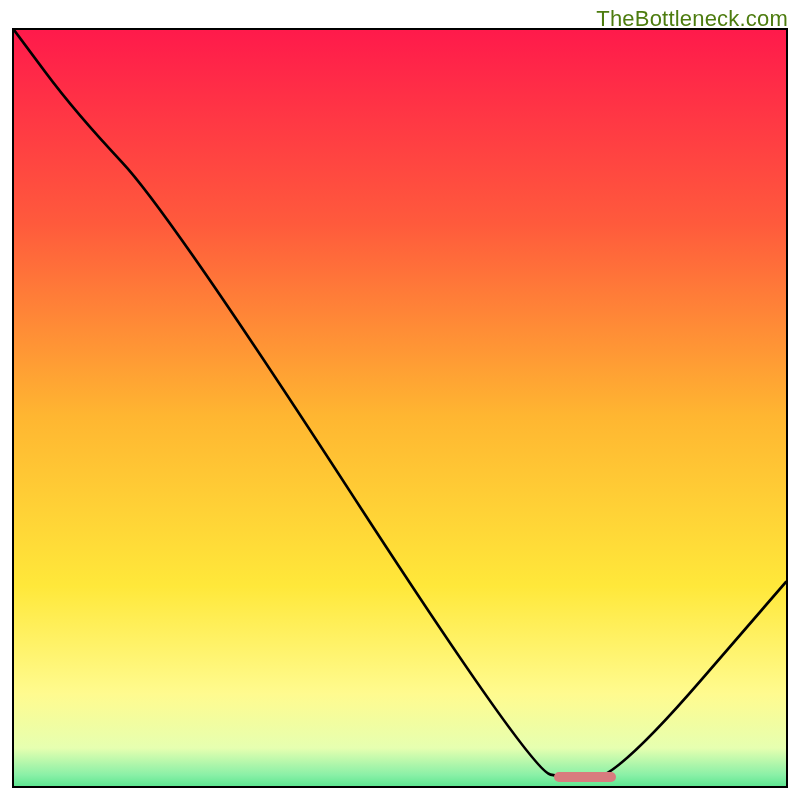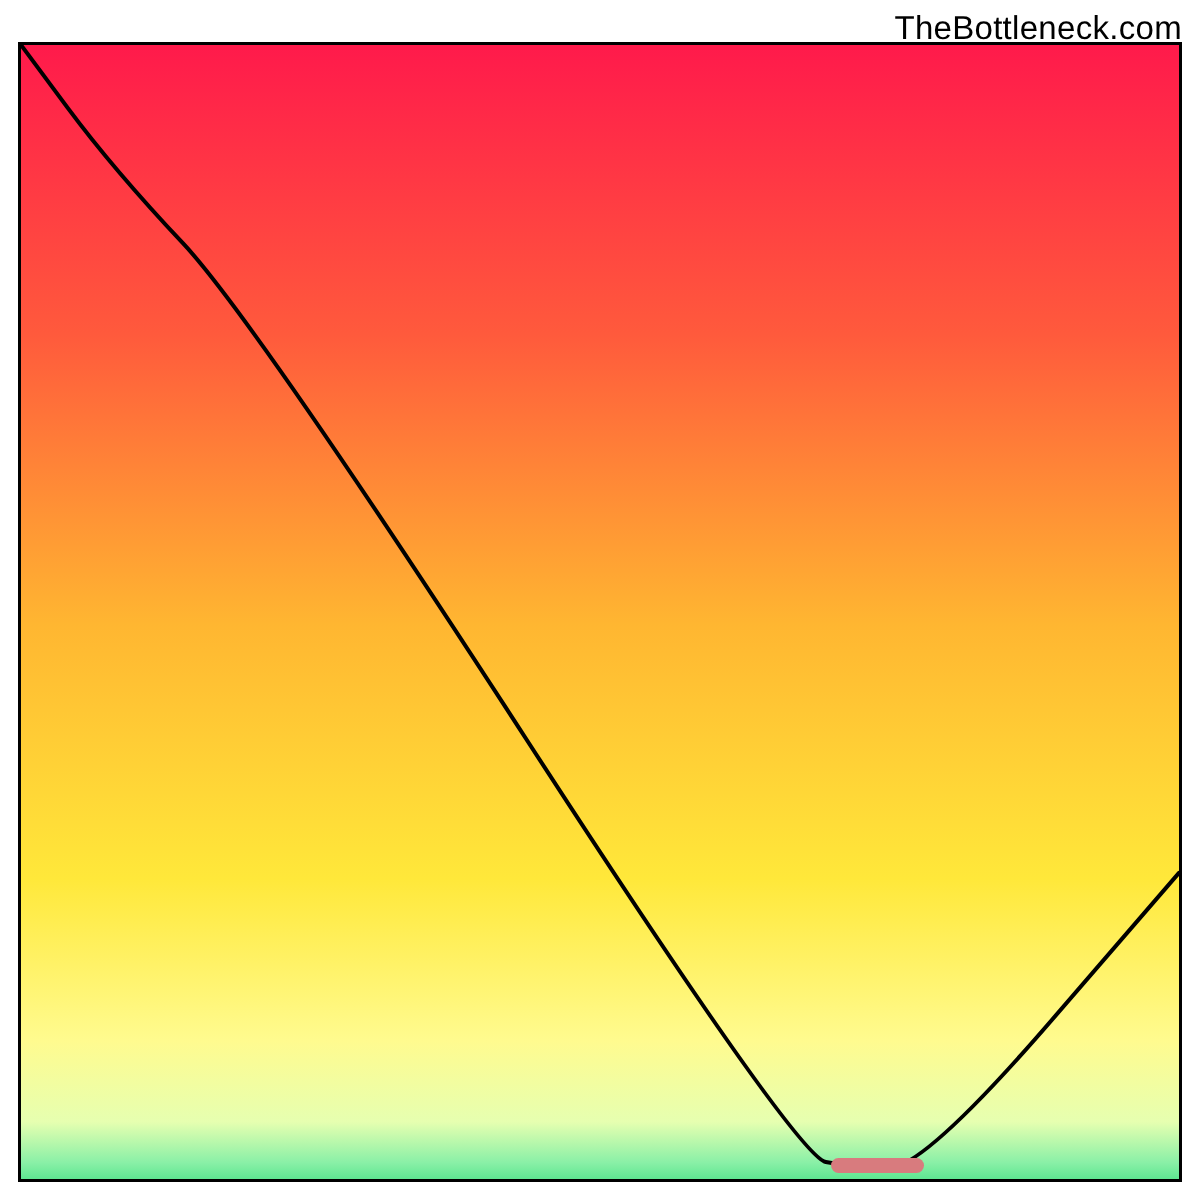--- a/index.html
+++ b/index.html
@@ -34,21 +34,21 @@
   .min-marker {
     position: absolute;
     height: 10px;
     border-radius: 5px;
     background: #d87b7e;
   }
   .watermark {
     position: absolute;
     top: 6px;
     right: 12px;
-    color: #000000;
+    color: #4d7c0f;
     font-size: 22px;
     font-weight: 400;
     letter-spacing: 0.2px;
   }
 </style>
 </head>
 <body>
 
 <div class="watermark">TheBottleneck.com</div>
 

